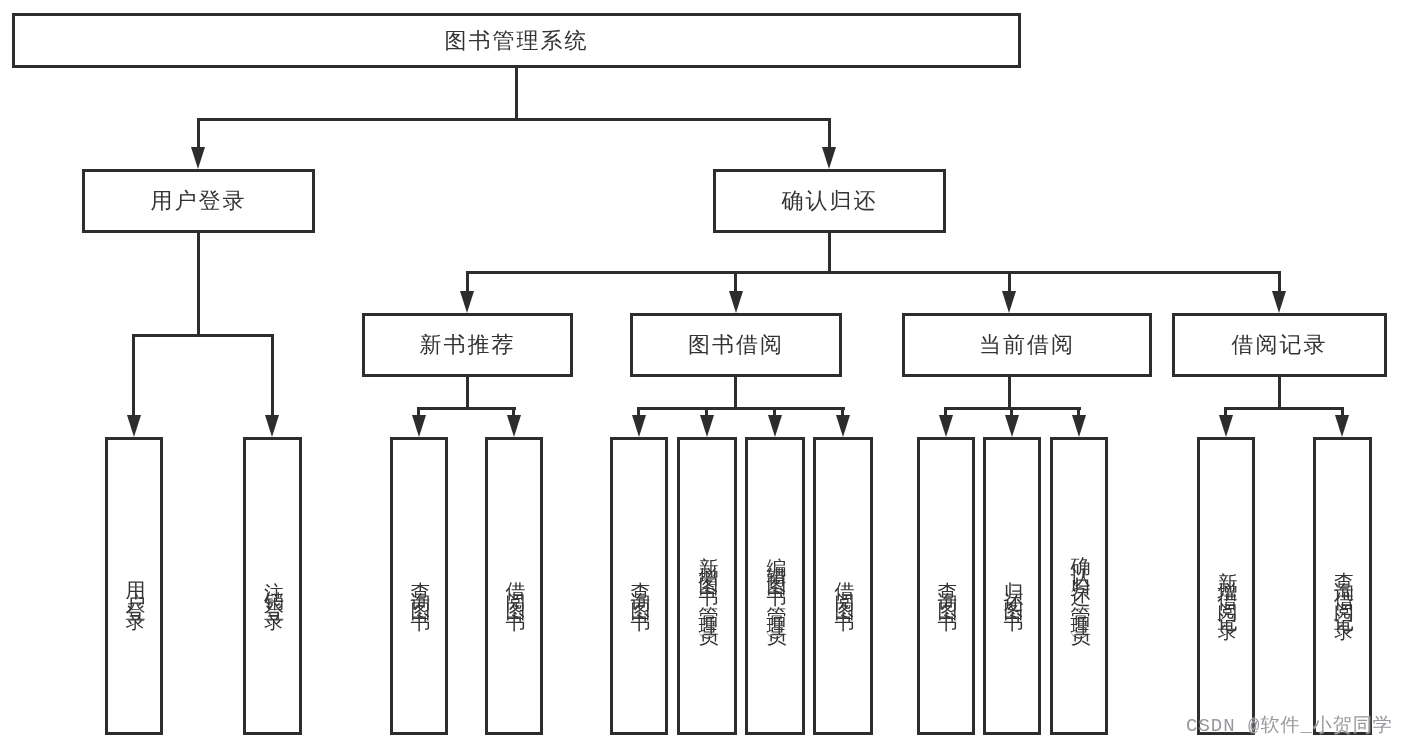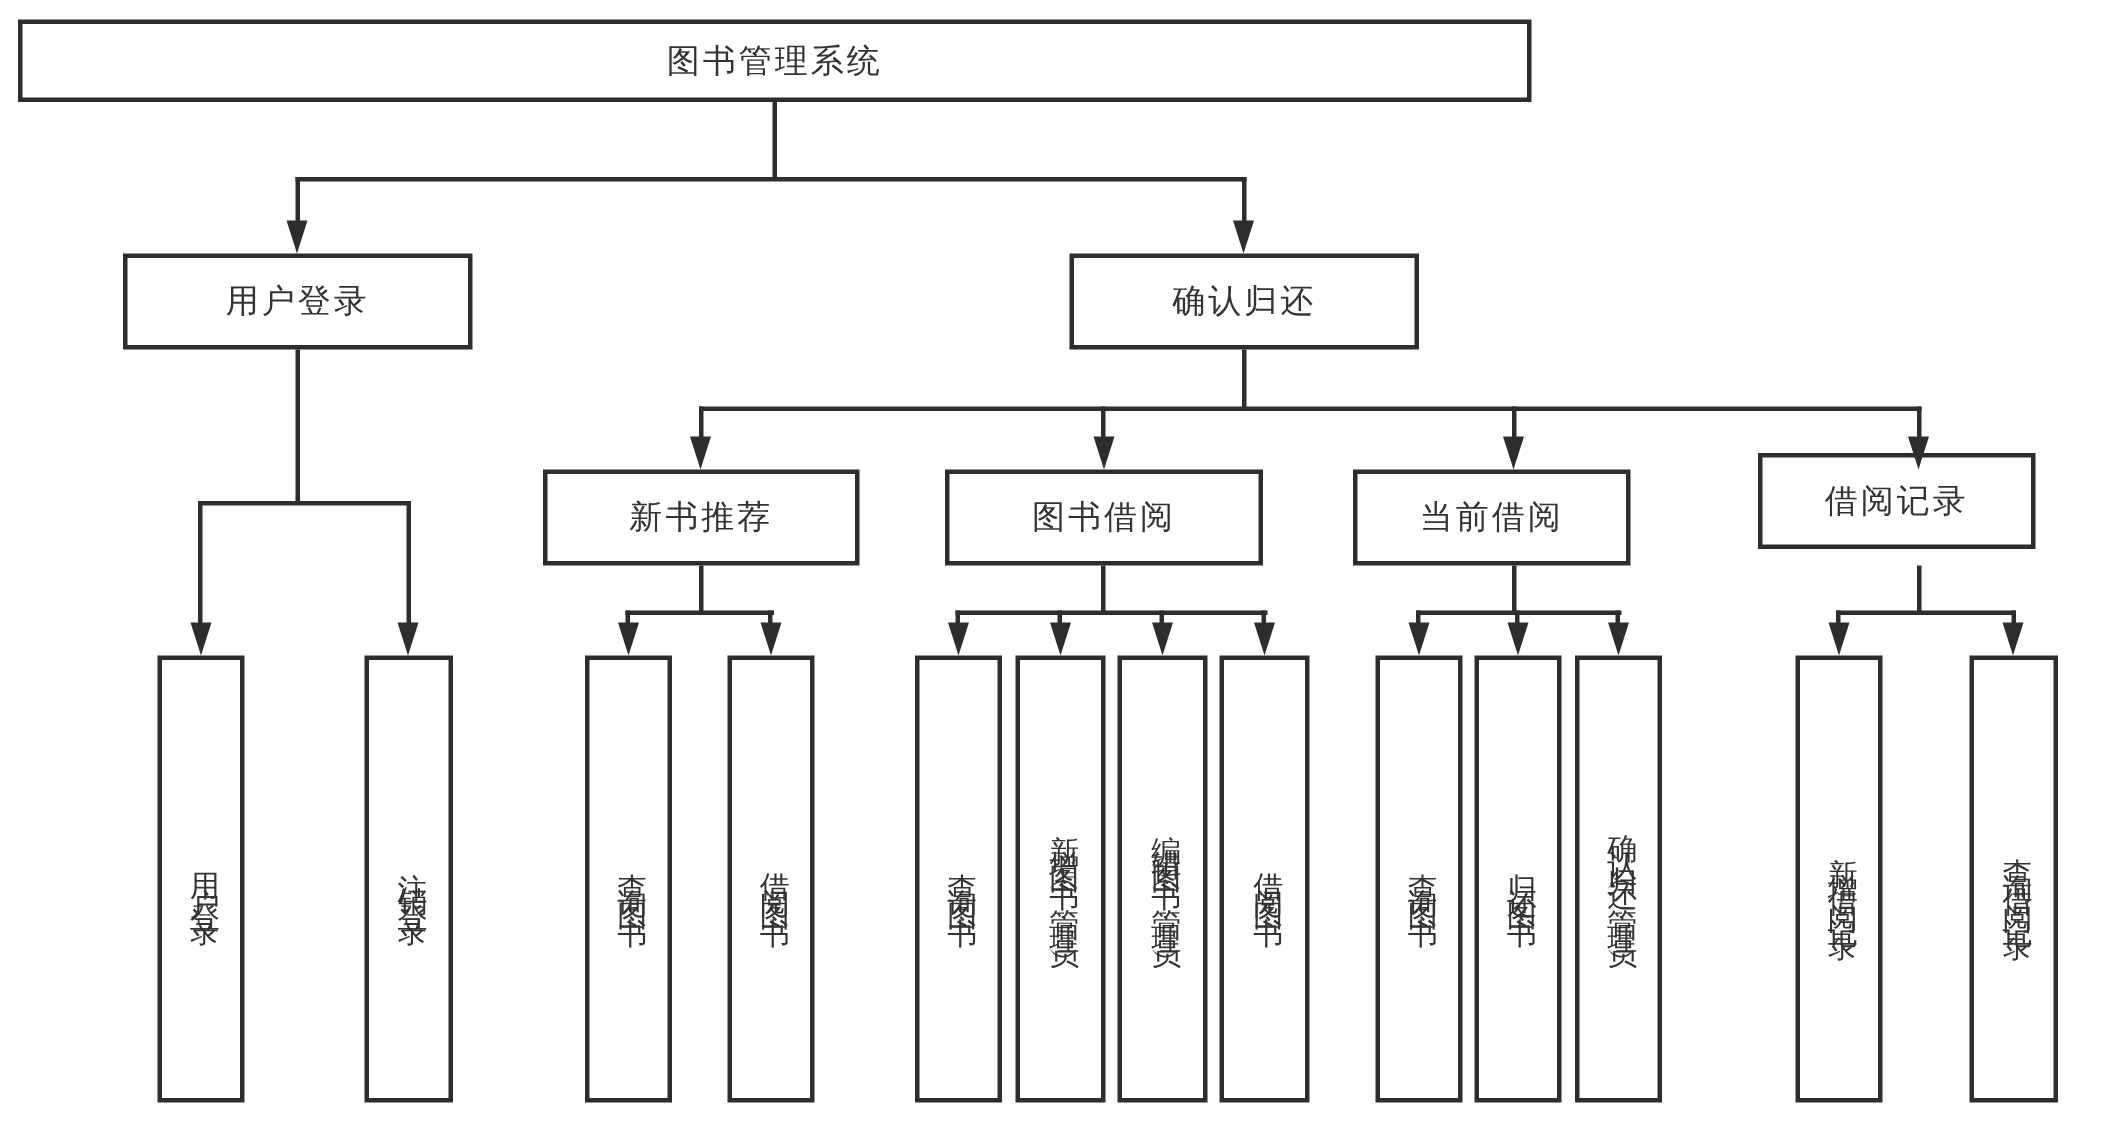--- a/index.html
+++ b/index.html
@@ -49,23 +49,23 @@
   <div class="node" style="left:12px;top:13px;width:1009px;height:55px">图书管理系统</div>
 
   <div class="node" style="left:82px;top:169px;width:233px;height:64px">用户登录</div>
 
   <div class="node" style="left:713px;top:169px;width:233px;height:64px">确认归还</div>
 
   <div class="node" style="left:362px;top:313px;width:211px;height:64px">新书推荐</div>
 
   <div class="node" style="left:630px;top:313px;width:212px;height:64px">图书借阅</div>
 
-  <div class="node" style="left:902px;top:313px;width:185px;height:64px">当前借阅</div>
+  <div class="node" style="left:902px;top:313px;width:250px;height:64px">当前借阅</div>
 
-  <div class="node" style="left:1172px;top:302px;width:185px;height:64px">借阅记录</div>
+  <div class="node" style="left:1172px;top:313px;width:215px;height:64px">借阅记录</div>
 
   <div class="leaf" style="left:105px;top:437px;width:58px;height:298px">用户登录</div>
 
   <div class="leaf" style="left:243px;top:437px;width:59px;height:298px">注销登录</div>
 
   <div class="leaf" style="left:390px;top:437px;width:58px;height:298px">查询图书</div>
 
   <div class="leaf" style="left:485px;top:437px;width:58px;height:298px">借阅图书</div>
 
   <div class="leaf" style="left:610px;top:437px;width:58px;height:298px">查询图书</div>
@@ -138,14 +138,15 @@
   <div class="ar" style="left:1005px;top:415px"></div>
   <div class="ar" style="left:1072px;top:415px"></div>
 
   <div class="ln" style="left:1278px;top:377px;width:3px;height:33px"></div>
   <div class="ln" style="left:1224px;top:407px;width:120px;height:3px"></div>
   <div class="ln" style="left:1224px;top:407px;width:3px;height:12px"></div>
   <div class="ln" style="left:1341px;top:407px;width:3px;height:12px"></div>
   <div class="ar" style="left:1219px;top:415px"></div>
   <div class="ar" style="left:1335px;top:415px"></div>
 
+  <div class="watermark">CSDN @软件_小贺同学</div>
 
 </div>
 
 </body></html>

